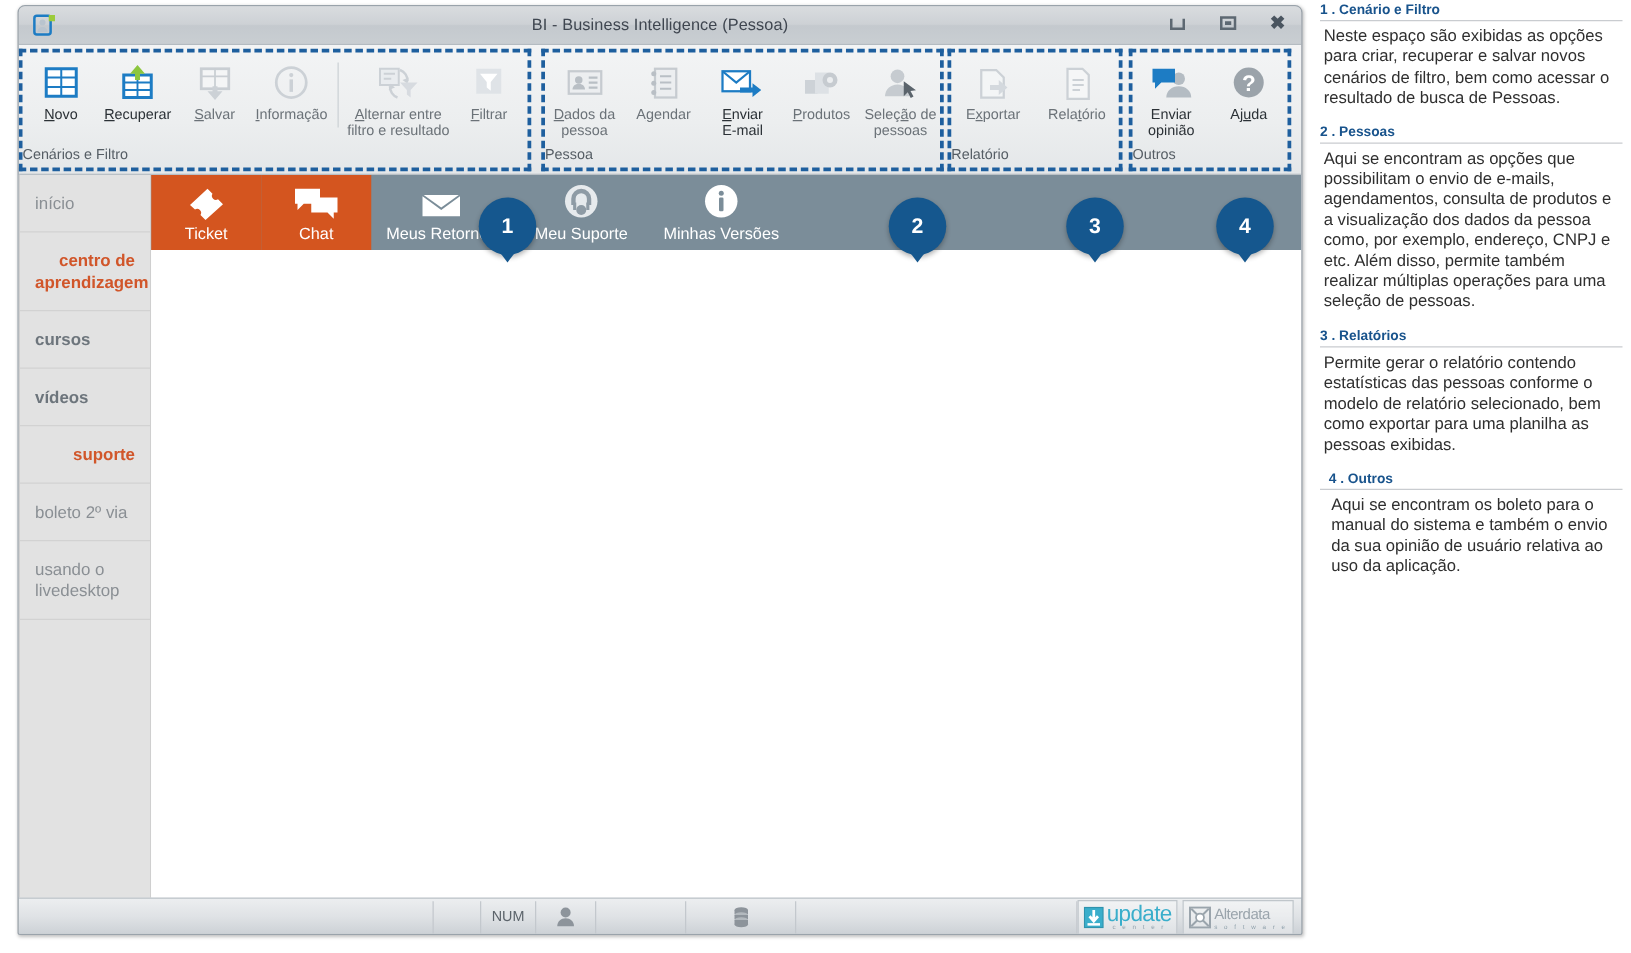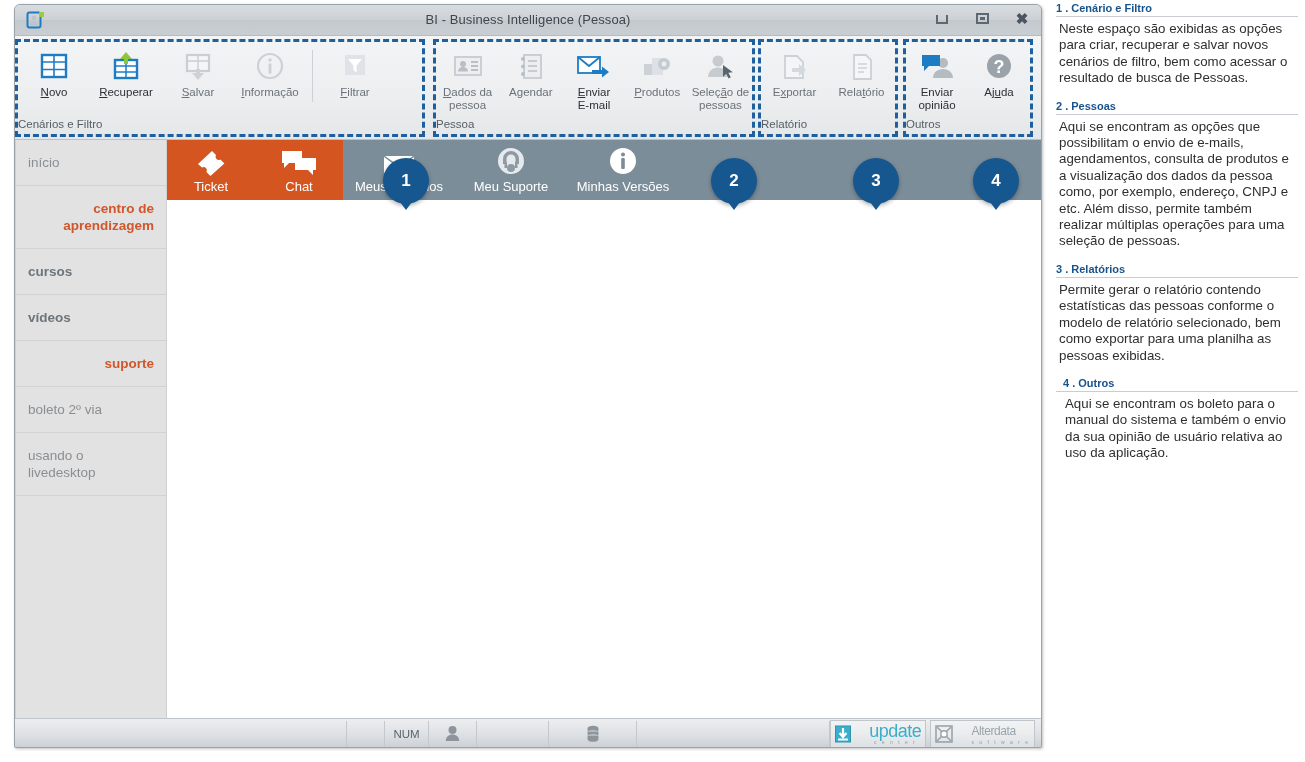--- a/index.html
+++ b/index.html
@@ -92,21 +92,21 @@
   .badge:after {
     content: ""; position: absolute; left: 50%; bottom: -6px;
     margin-left: -6px; width: 0; height: 0;
     border-left: 6px solid transparent; border-right: 6px solid transparent;
     border-top: 8px solid #15578e;
   }
 
   
   .body-area { position: relative; height: 578px; background: #ffffff; display: flex; }
   .sidebar {
-    width: 152px; background: #e2e2e2; border-right: 1px solid #cfcfcf;
+    width: 106px; background: #e2e2e2; border-right: 1px solid #cfcfcf;
     border-left: 1px solid #cfcfcf; display: flex; flex-direction: column;
   }
   .side-item {
     padding: 14px 12px; font-size: 13.5px; color: #8a8f94;
     border-bottom: 1px solid #d2d2d2; line-height: 17px; cursor: default;
   }
   .side-item.accent { color: #d1562a; font-weight: bold; text-align: right; }
   .side-item.strong { color: #6d757c; font-weight: bold; }
   .side-filler { flex: 1; border-right: 0; }
 
@@ -130,21 +130,21 @@
     background: linear-gradient(to bottom,#eceef0 0%,#dfe2e5 50%,#cbd0d5 100%);
     border-top: 1px solid #c0c6cb;
     display: flex; align-items: center;
   }
   .sb-cell { height: 26px; border-right: 1px solid #c3c8cd; display: flex;
              align-items: center; justify-content: center; }
   .sb-num { font-size: 11.5px; color: #5c646b; }
   .sb-logo {
     height: 28px; display: flex; align-items: center; justify-content: center;
     border: 1px solid #c0c6cb; background: rgba(255,255,255,.35);
-    padding: 0 4px; gap: 18px;
+    padding: 0 4px; gap: 2px;
   }
   .logo-update-text { font-size: 18px; color: #3aaecb; letter-spacing: -.5px; line-height: 16px; }
   .logo-sub { font-size: 5px; color: #8fa0ab; letter-spacing: 2px; text-align: center; }
   .logo-alt-text { font-size: 12px; color: #9aa4ac; letter-spacing: -.4px; line-height: 16px; }
 
   
   #notes { position: absolute; left: 1056px; top: 2px; width: 242px; }
   .note { margin-bottom: 13px; }
   .note h3 {
     margin: 0 0 3px 0; font-size: 11px; color: #18538c; font-weight: bold;
@@ -229,20 +229,35 @@
             <span class="ic">
               <svg width="32" height="30" viewBox="0 0 32 30">
                 <circle cx="16" cy="14" r="12" fill="none" stroke="#ccd1d6" stroke-width="2.2"></circle>
                 <circle cx="16" cy="8" r="1.7" fill="#ccd1d6"></circle>
                 <rect x="14.6" y="11.5" width="2.8" height="10" fill="#ccd1d6"></rect>
               </svg>
             </span>
             <span class="lb"><u>I</u>nformação</span>
           </div>
           <div class="rsep"></div>
+          <div class="rbtn" style="width:98px">
+            <span class="ic">
+              <svg width="38" height="32" viewBox="0 0 38 32">
+                <rect x="4" y="4" width="15" height="13" fill="#e9ecef" stroke="#ccd1d6" stroke-width="1.6"></rect>
+                <line x1="7" y1="8" x2="16" y2="8" stroke="#ccd1d6" stroke-width="1.6"></line>
+                <line x1="7" y1="12" x2="13" y2="12" stroke="#ccd1d6" stroke-width="1.6"></line>
+                <path d="M20 5 a9 9 0 0 1 6 9" fill="none" stroke="#ccd1d6" stroke-width="2"></path>
+                <path d="M27 11 l-1 5 l-4 -3 z" fill="#ccd1d6"></path>
+                <path d="M18 27 a9 9 0 0 1 -6 -9" fill="none" stroke="#ccd1d6" stroke-width="2"></path>
+                <path d="M11 21 l1 -5 l4 3 z" fill="#ccd1d6"></path>
+                <path d="M20 15 h14 l-5.5 6 v6 l-3 -2.5 v-3.5 z" fill="#d7dbe0"></path>
+              </svg>
+            </span>
+            <span class="lb"><u>A</u>lternar entre<br>filtro e resultado</span>
+          </div>
           <div class="rbtn">
             <span class="ic">
               <svg width="32" height="30" viewBox="0 0 32 30">
                 <rect x="6" y="3" width="20" height="20" fill="#dfe3e7"></rect>
                 <path d="M9 7 h14 l-5.4 6.5 v7 l-3.2 -2.6 v-4.4 z" fill="#ffffff"></path>
               </svg>
             </span>
             <span class="lb"><u>F</u>iltrar</span>
           </div>
         </div>

